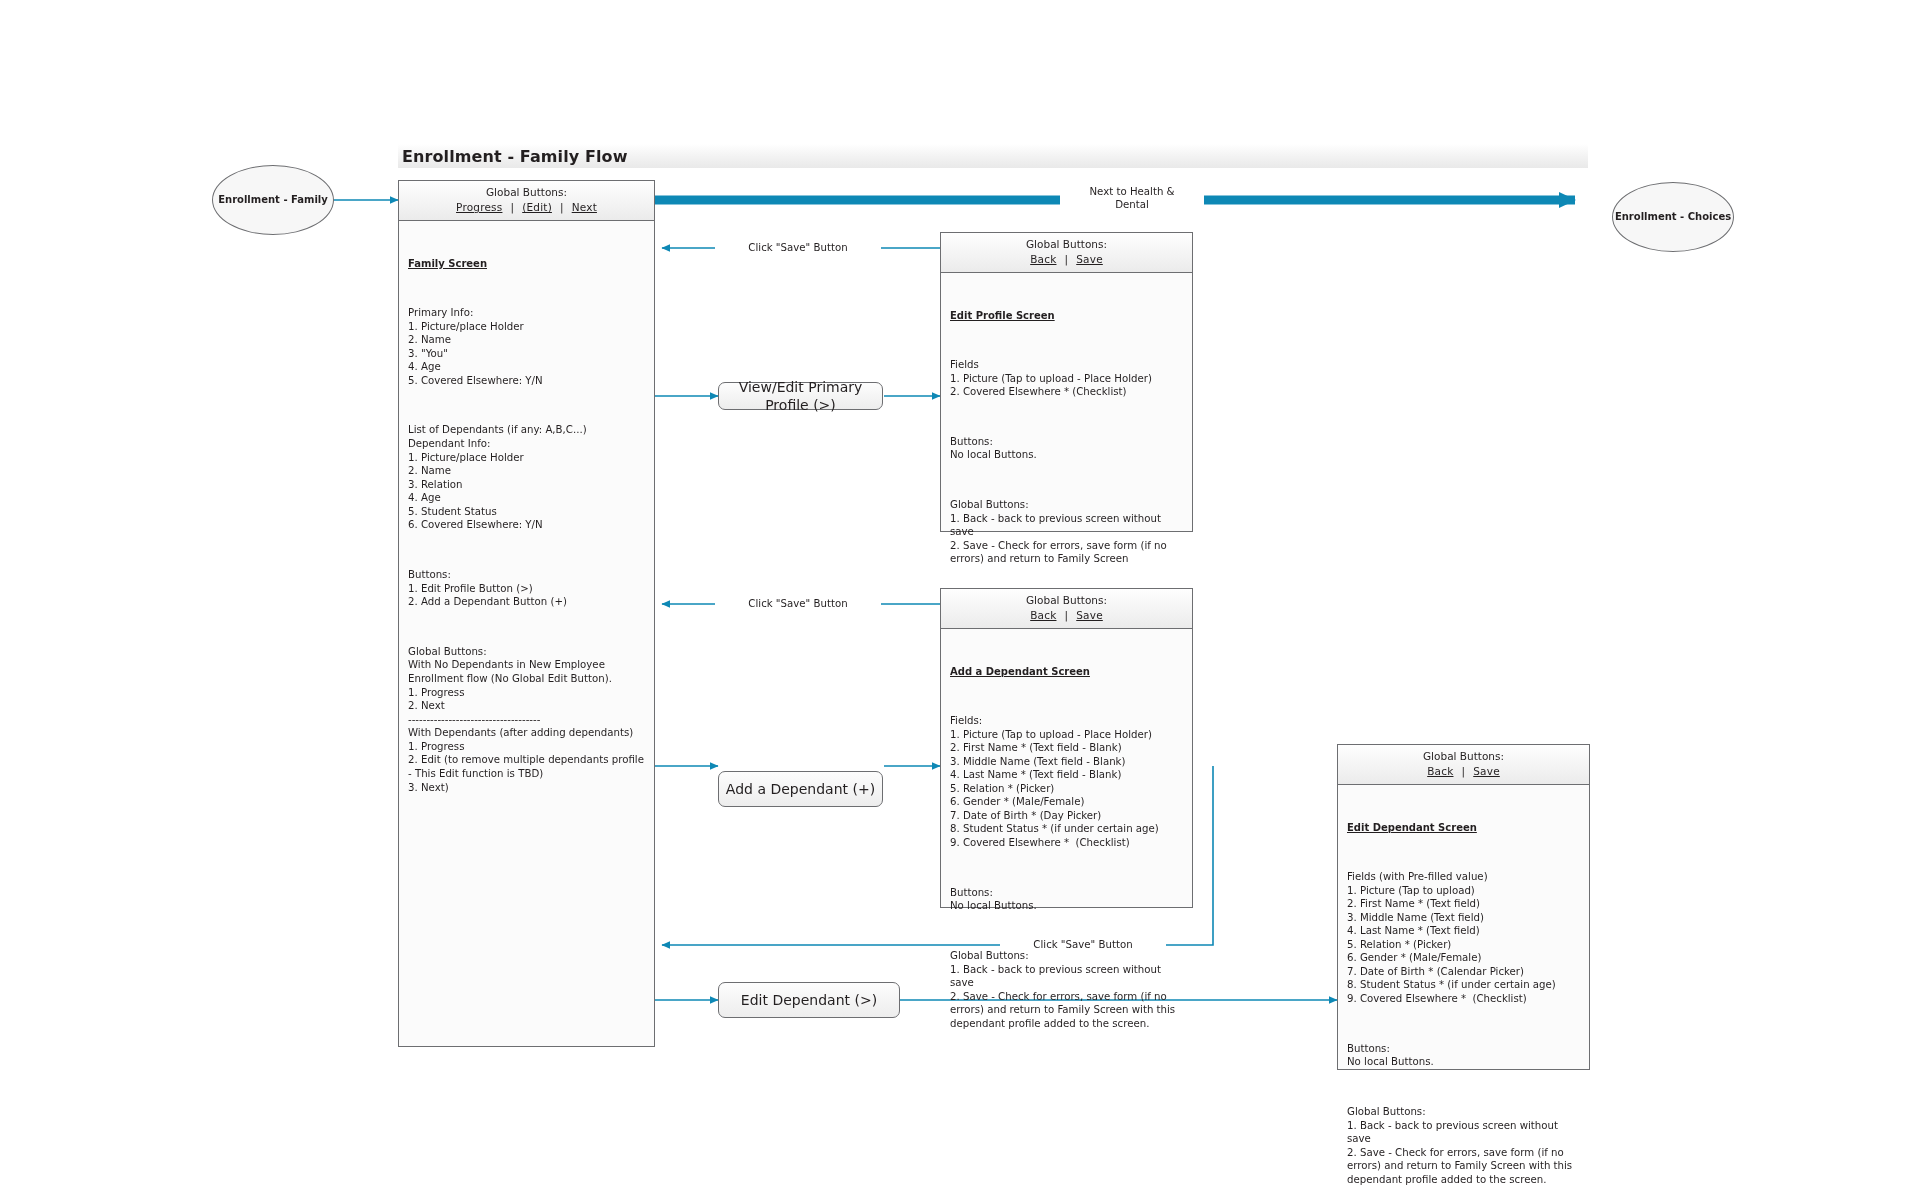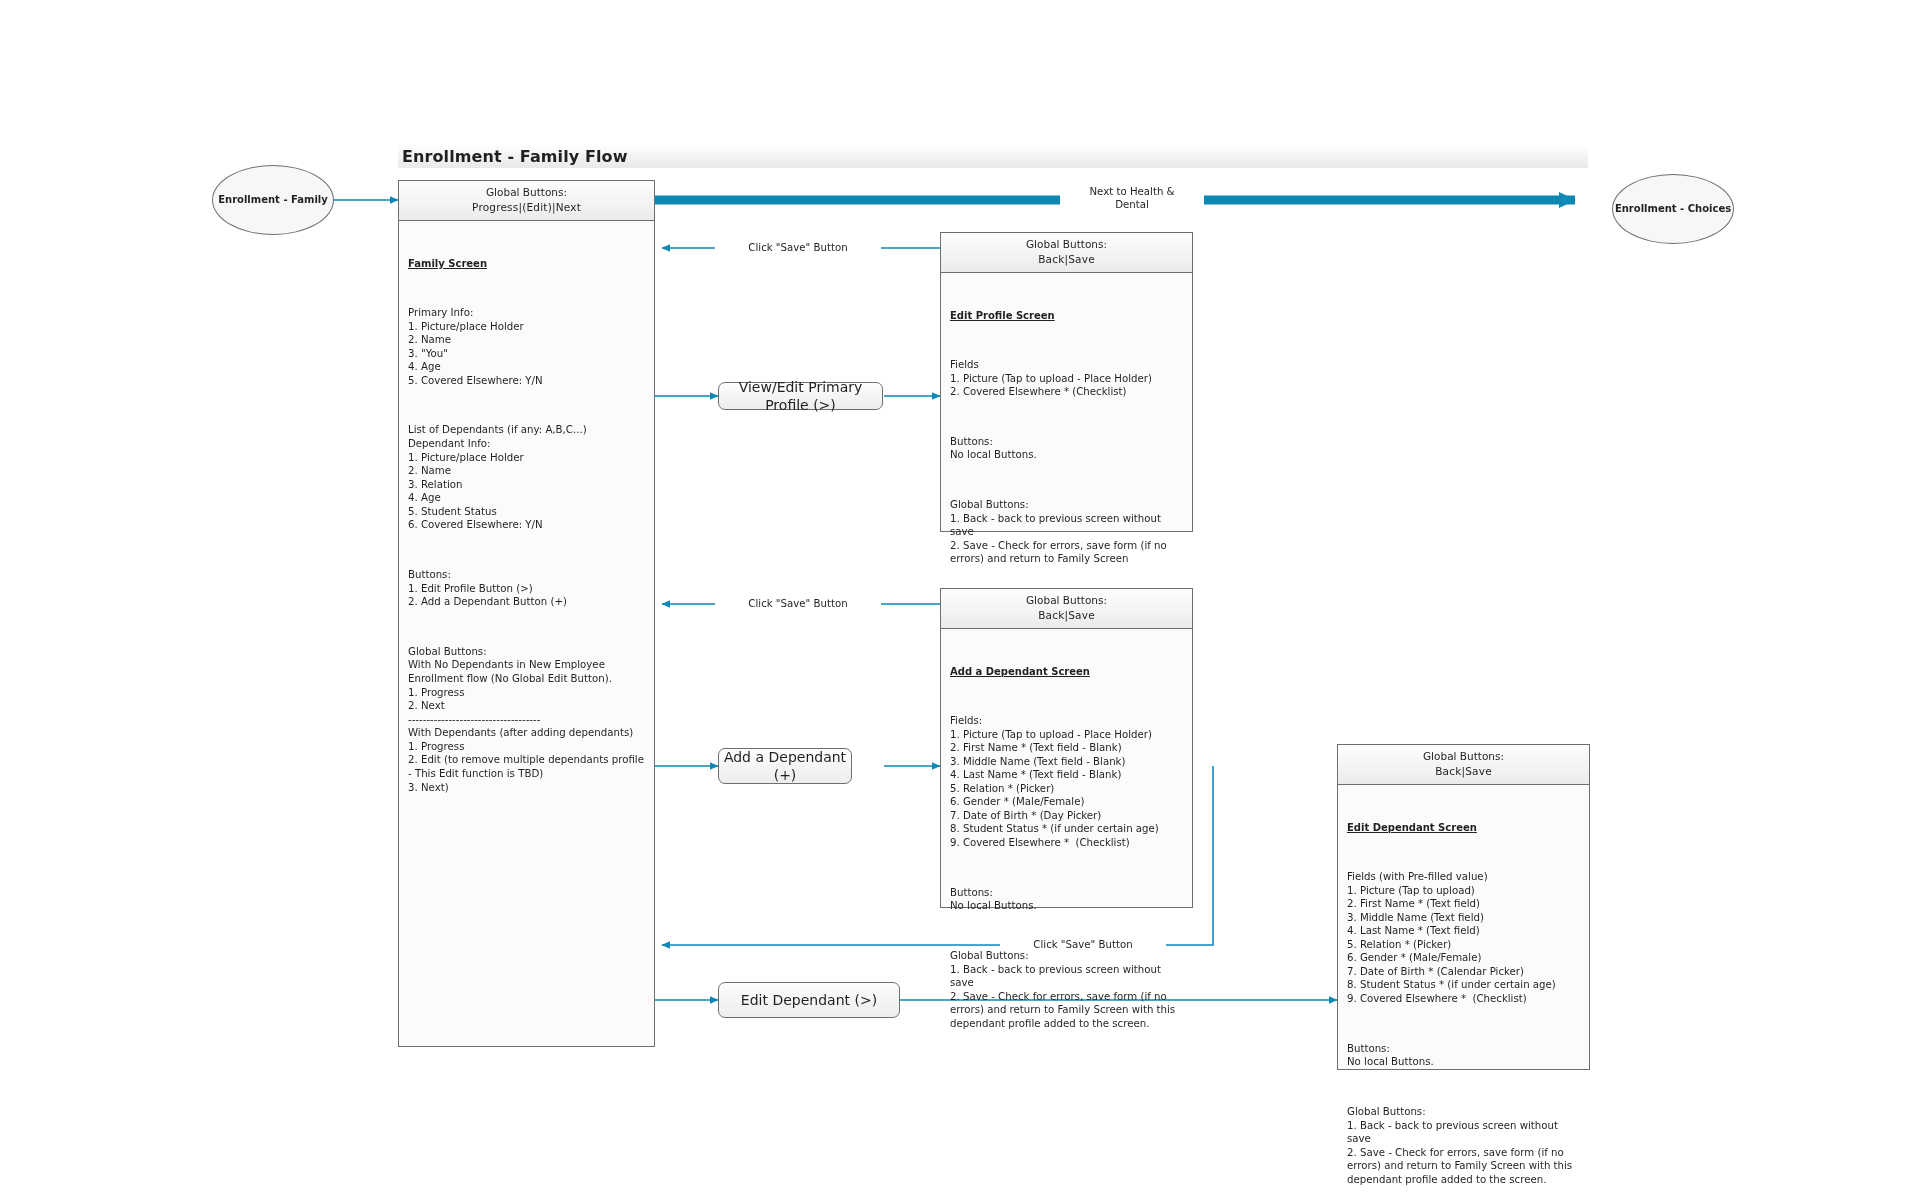--- a/index.html
+++ b/index.html
@@ -66,21 +66,21 @@
     border-bottom: 1px solid #6d6e71;
     text-align: center;
     padding: 4px 2px 5px 2px;
     font-size: 10.5px;
     color: #231f20;
     line-height: 1.45;
     box-sizing: border-box;
   }
   .card-head .gb-label { display: block; }
   .card-head .gb-btns { display: block; letter-spacing: .2px; }
-  .card-head .gb-btns span { margin: 0 0; }
+  .card-head .gb-btns span { margin: 0 8px; text-decoration: underline; }
   .card-body {
     padding: 8px 9px 8px 9px;
     font-size: 10.2px;
     color: #231f20;
     line-height: 1.33;
     white-space: pre-wrap;
     box-sizing: border-box;
     flex: 1;
   }
   .card-title {
@@ -160,21 +160,21 @@
     <line x1="884" y1="1000" x2="1337" y2="1000" stroke="#0e88b5" stroke-width="1.6" marker-end="url(#arrowThin)"></line>
   </svg>
 
   <div class="abs ellipse" style="left:212px;top:165px;width:122px;height:70px;">Enrollment -
 Family</div>
 
   <div class="abs banner" style="left:398px;top:144px;width:1190px;height:24px;">
     <span class="banner-title">Enrollment - Family Flow</span>
   </div>
 
-  <div class="abs ellipse" style="left:1612px;top:174px;width:122px;height:70px;">Enrollment -
+  <div class="abs ellipse" style="left:1612px;top:182px;width:122px;height:70px;">Enrollment -
 Choices</div>
 
   <div class="abs edge-label" style="left:1060px;top:185px;width:138px;">Next to Health &amp;
 Dental</div>
 
   <div class="abs edge-label" style="left:715px;top:241px;width:160px;">Click "Save" Button</div>
 
   <div class="abs edge-label" style="left:715px;top:597px;width:160px;">Click "Save" Button</div>
 
   <div class="abs edge-label" style="left:1000px;top:938px;width:160px;">Click "Save" Button</div>
@@ -214,21 +214,21 @@
 With Dependants (after adding dependants)
 1. Progress
 2. Edit (to remove multiple dependants profile
 - This Edit function is TBD)
 3. Next)</p>
     </div>
   </div>
 
   <div class="abs pill" style="left:718px;top:382px;width:165px;height:28px;">View/Edit Primary Profile (&gt;)</div>
 
-  <div class="abs pill" style="left:718px;top:748px;width:134px;height:36px;">Add a
+  <div class="abs pill" style="left:718px;top:771px;width:165px;height:36px;">Add a
 Dependant (+)</div>
 
   <div class="abs pill" style="left:718px;top:982px;width:182px;height:36px;">Edit
 Dependant (&gt;)</div>
 
   <div class="abs card" style="left:940px;top:232px;width:253px;height:300px;">
     <div class="card-head">
       <span class="gb-label">Global Buttons:</span>
       <span class="gb-btns">
         <span>Back</span>|<span>Save</span>

